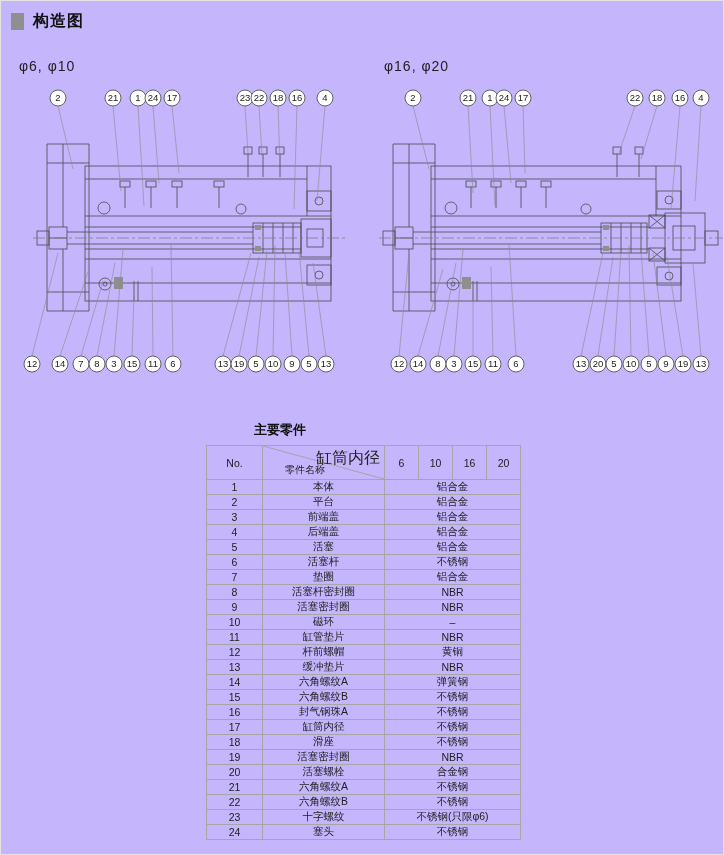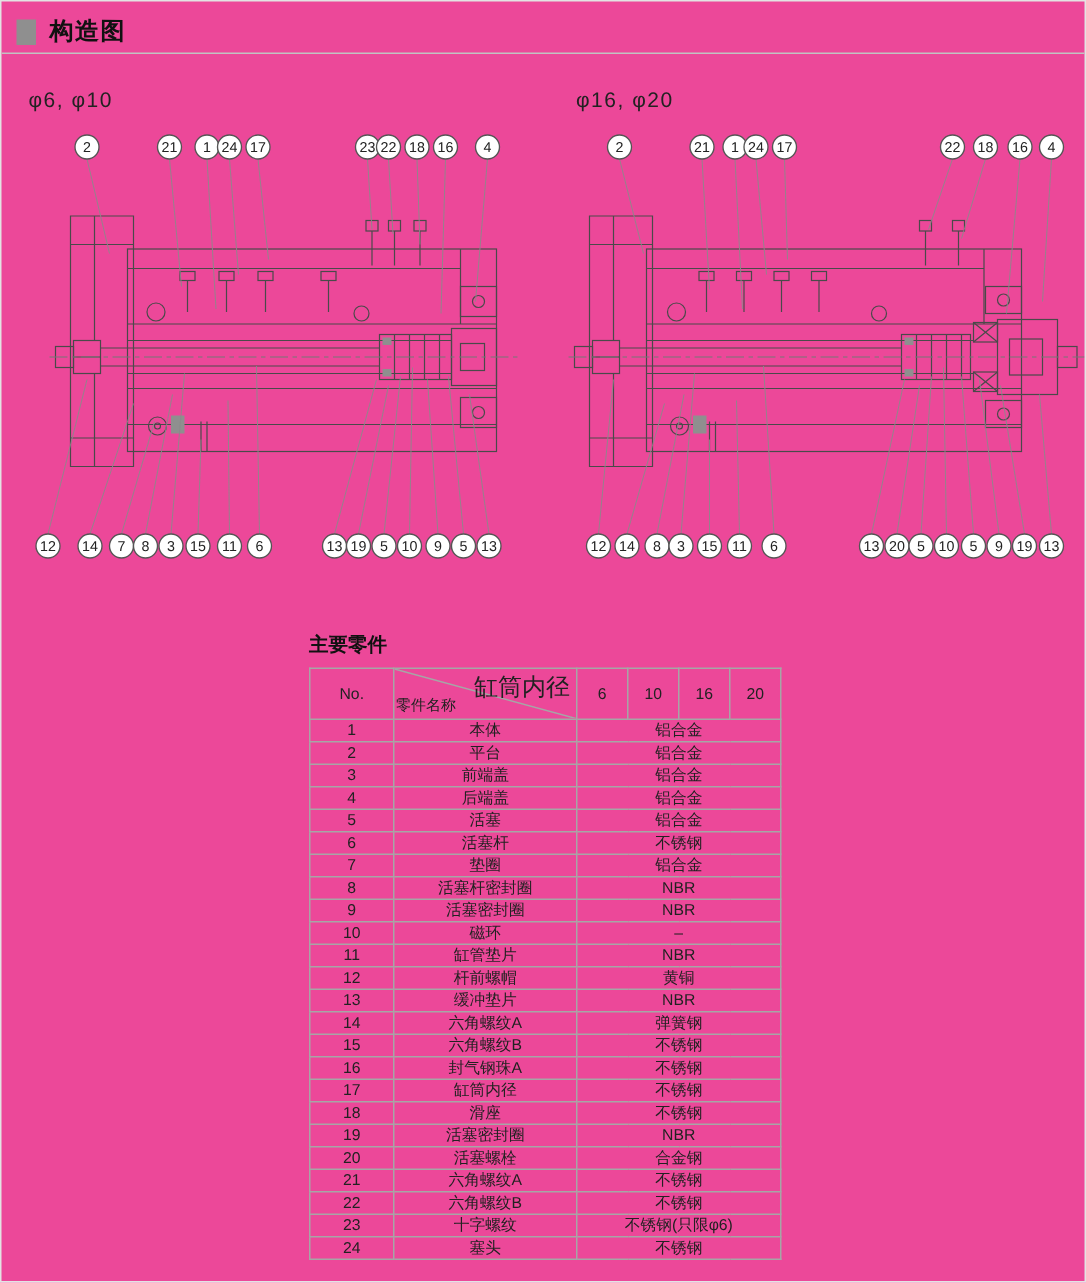--- a/index.html
+++ b/index.html
@@ -1,19 +1,19 @@
 <!DOCTYPE html>
 <html><head>
 <meta charset="utf-8">
 <style>
   * { margin:0; padding:0; box-sizing:border-box; }
   html,body { background:#fff; }
   body { font-family:"Liberation Sans","DejaVu Sans",sans-serif; color:#1c1c1c; }
   .page {
-    position:relative; width:724px; height:855px; background:#ec4899;
+    position:relative; width:724px; height:855px; background:#c4b5fd;
     border:1px solid #e3e3e3; overflow:hidden;
   }
 
   
   .page-header { position:absolute; top:10px; left:10px; display:flex; align-items:center; gap:9px; }
   .header-square { width:13px; height:17px; background:#8f8f8f; display:inline-block; }
   .header-title { font-size:16px; font-weight:bold; color:#111; letter-spacing:1px; }
   .header-rule { position:absolute; top:34px; left:0; width:724px; border-top:1px solid #c2c2c2; }
 
   
@@ -26,36 +26,36 @@
   .draw line, .draw path, .draw rect, .draw circle { stroke:#4a4a4a; stroke-width:0.8; fill:none; }
   .draw .seal { fill:#8f8f8f; stroke:none; }
   .draw .center { stroke:#777; stroke-width:0.7; stroke-dasharray:12 3 3 3; }
   .leader { stroke:#8a8a8a; stroke-width:0.6; fill:none; }
   .balloon { fill:#ffffff; stroke:#555; stroke-width:0.9; }
   .balloon-num { font-size:9.5px; fill:#222; text-anchor:middle;
                  font-family:"Liberation Sans","DejaVu Sans",sans-serif; }
 
   
   .parts { position:absolute; top:420px; left:205px; width:300px; }
-  .parts-title { font-size:13px; font-weight:bold; margin-bottom:6px; color:#111; }
+  .parts-title { font-size:13px; font-weight:bold; margin-bottom:6px; color:#111;margin-left:48px; }
   .parts-table { width:100%; border-collapse:collapse; table-layout:fixed; }
   .parts-table th, .parts-table td {
     border:1px solid #a6a6a6; font-size:10.5px; font-weight:normal;
     text-align:center; vertical-align:middle; padding:0 2px; height:14.6px;
     overflow:hidden; white-space:nowrap; color:#222;
   }
   .parts-table thead th { height:34px; }
   .col-no   { width:56px; }
   .col-name { width:122px; }
   .col-size { width:34px; }
   .diag-cell { position:relative; }
   .diag-line { position:absolute; top:0; left:0; width:100%; height:100%; }
   .diag-line line { stroke:#a6a6a6; stroke-width:1; vector-effect:non-scaling-stroke; }
   .diag-top    { position:absolute; top:2px; right:4px; font-size:16px; }
-  .diag-bottom { position:absolute; bottom:2px; left:1px; font-size:10px; }
+  .diag-bottom { position:absolute; bottom:2px; left:22px; font-size:10px; }
 </style>
 </head>
 <body>
 
 <div class="page">
 
   <div class="page-header">
     <span class="header-square"></span>
     <span class="header-title">构造图</span>
   </div>

